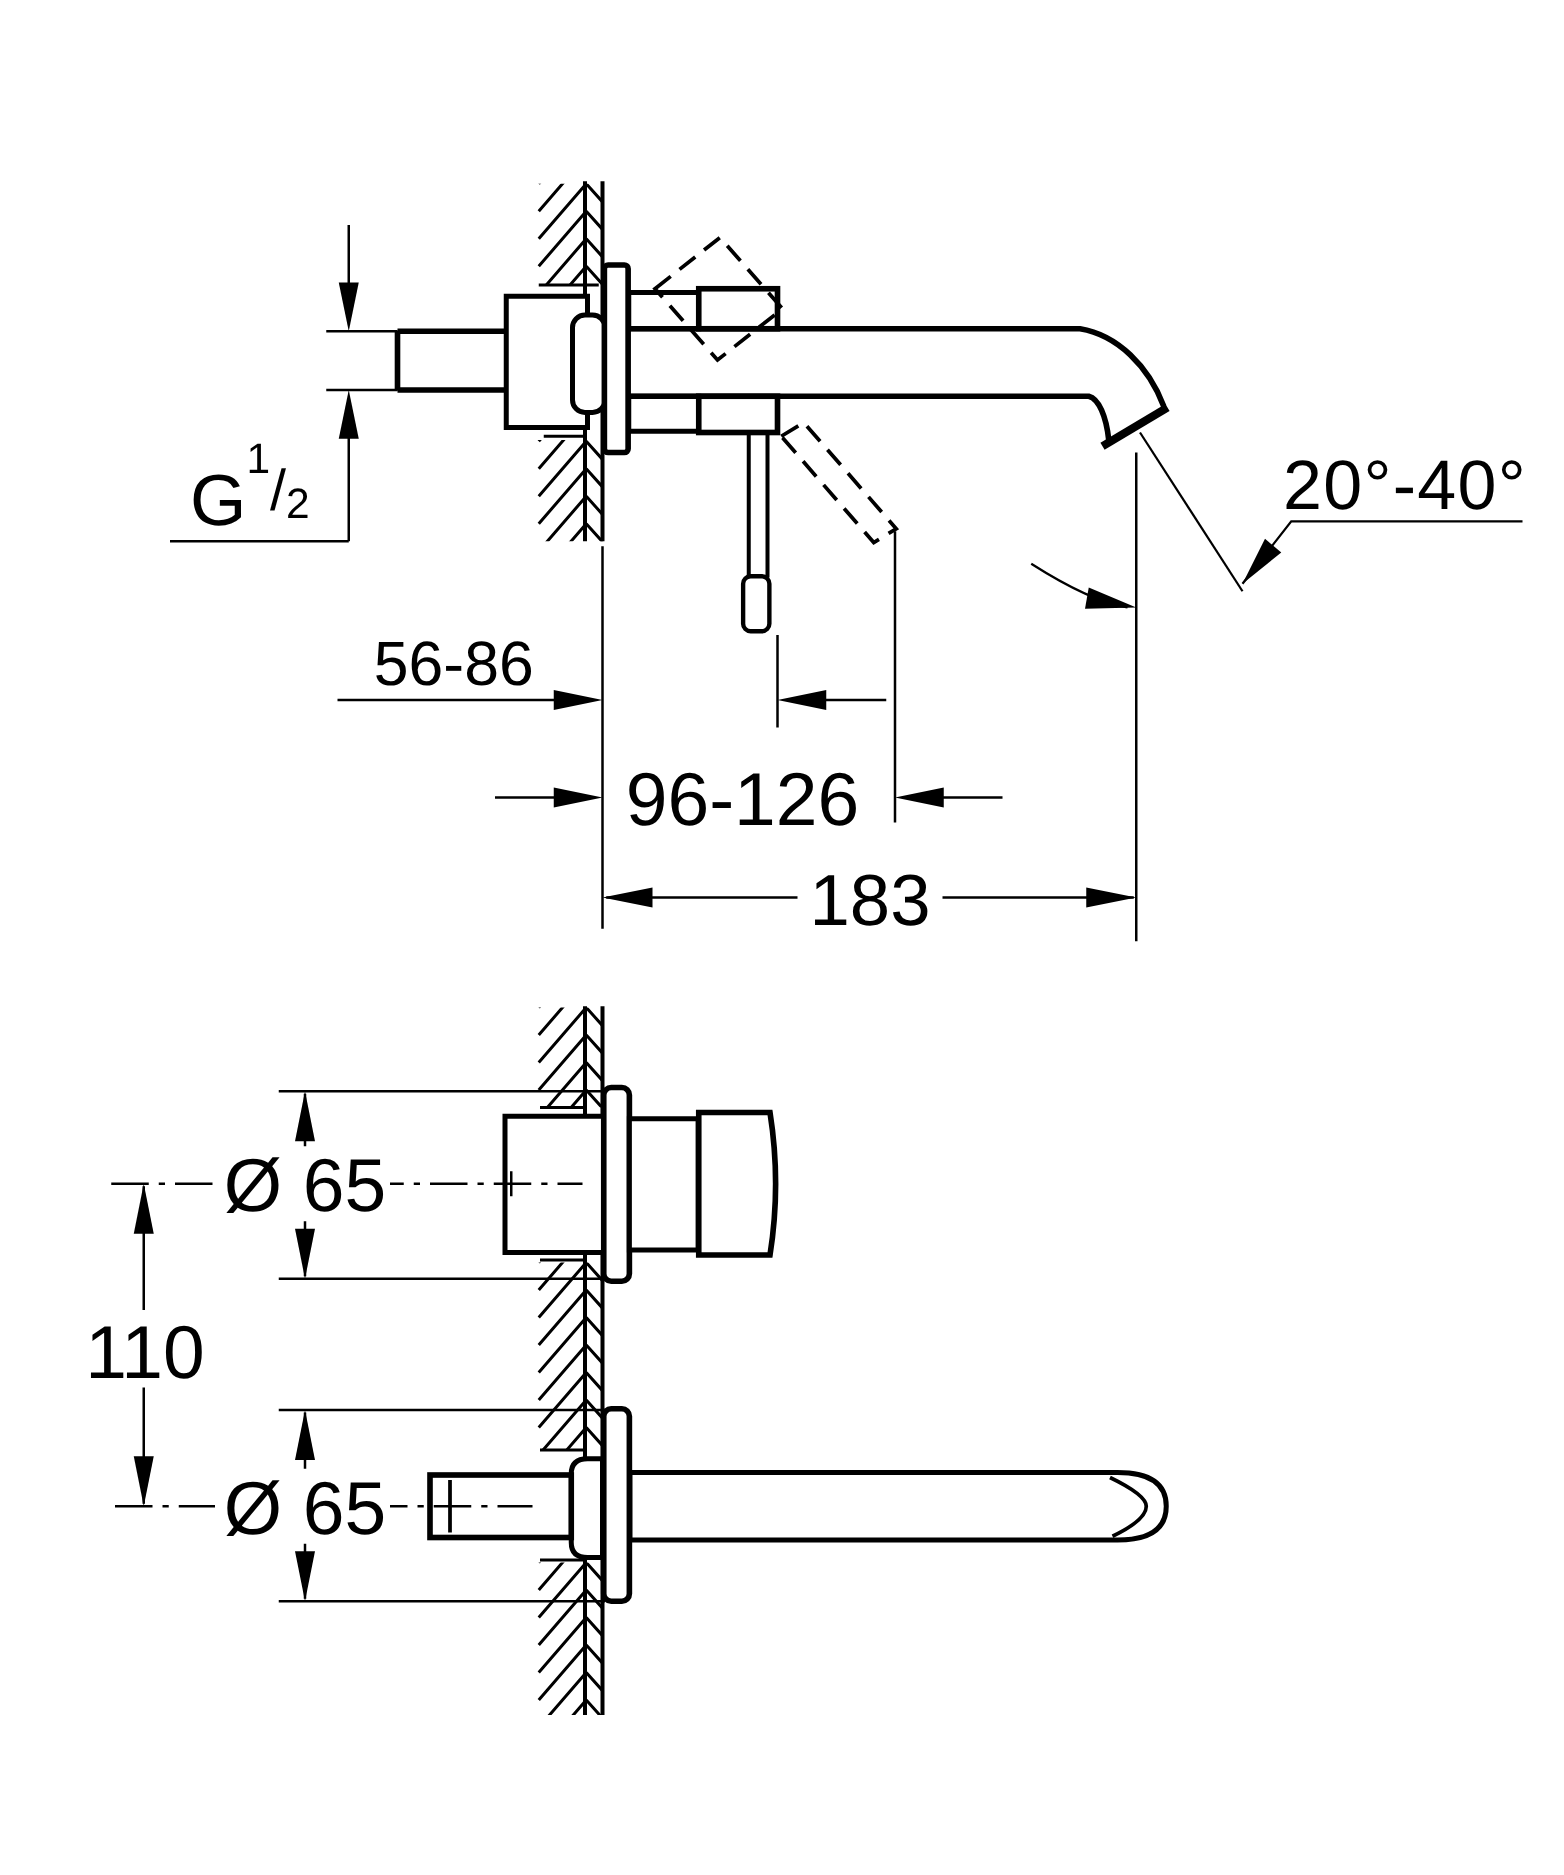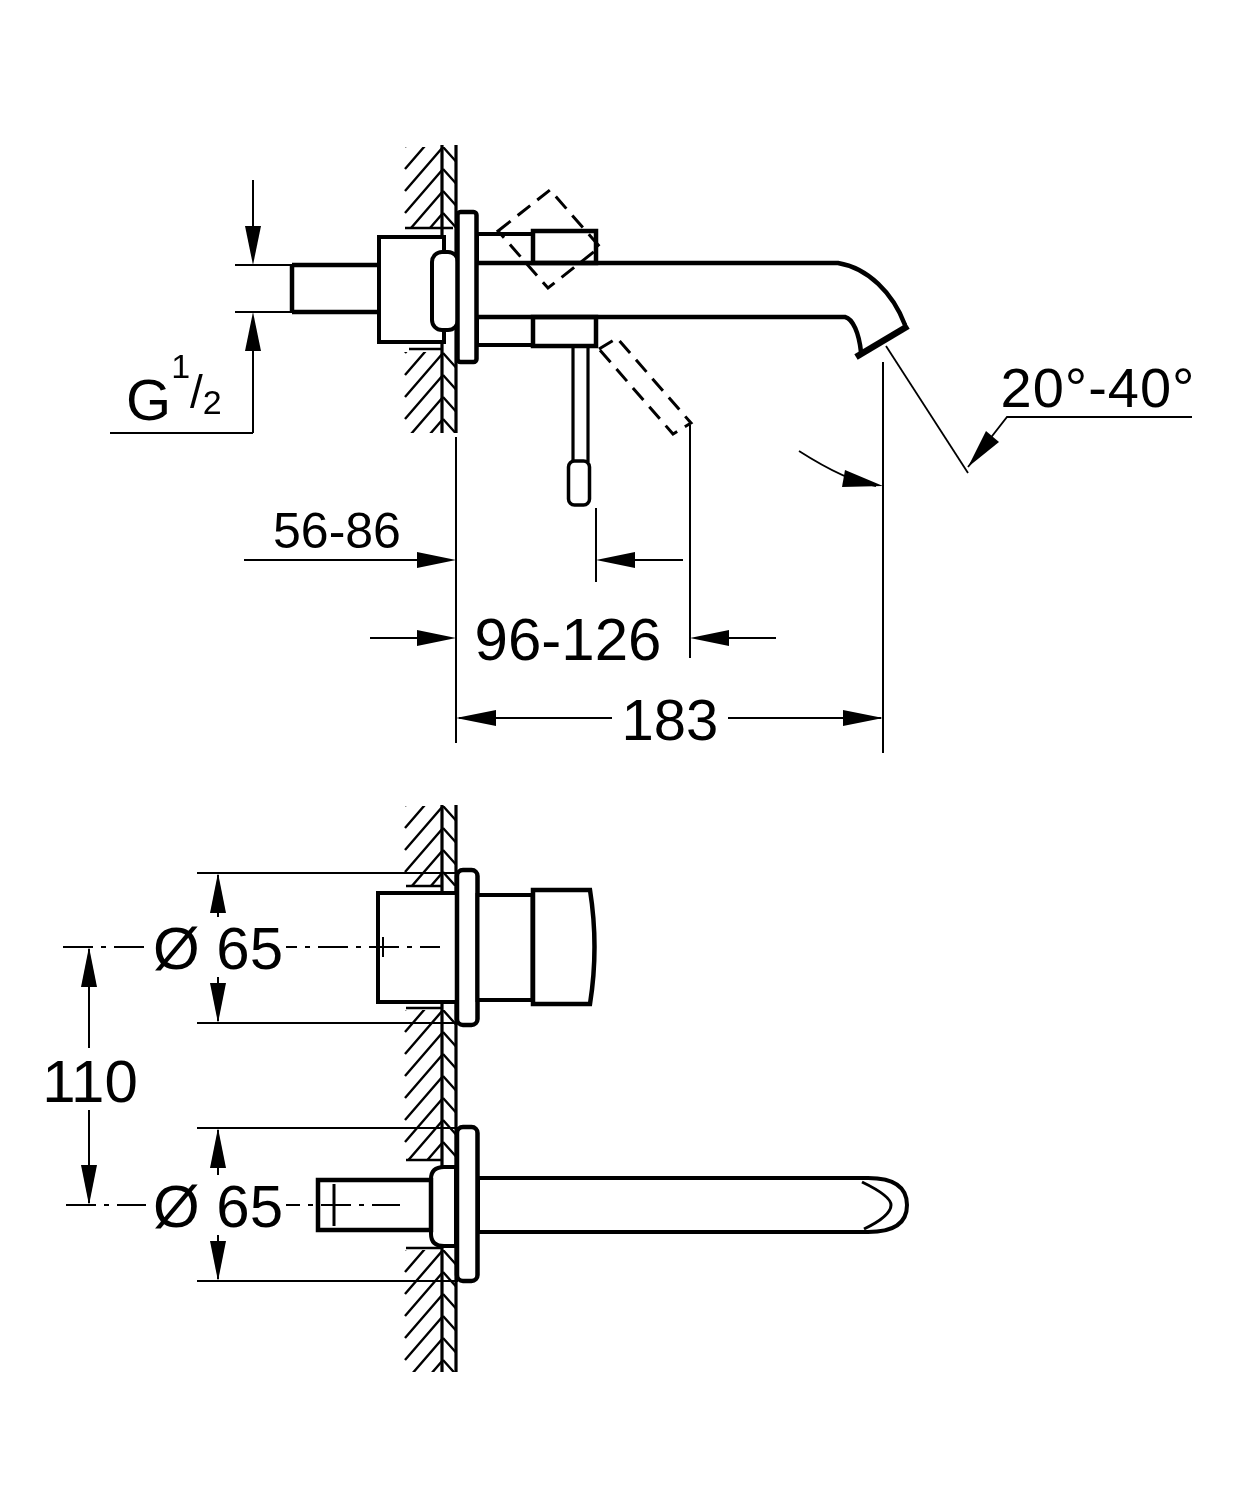--- a/index.html
+++ b/index.html
@@ -1,16 +1,16 @@
 <!DOCTYPE html>
 <html style="--lc: #000000; --bg: #ffffff;"><head>
 <meta charset="utf-8">
 <style>
   html,body{margin:0;padding:0;background:#fff;}
-  .stage{width:1192px;height:1500px;position:relative;background:var(--bg,#fff);}
+  .stage{width:1192px;height:1500px;position:relative;background:var(--bg,#fff);padding-left:26px;}
   svg{display:block;}
   .ln{stroke:var(--lc,#000);fill:none;}
   .w2{stroke-width:2;}
   .w25{stroke-width:2.5;}
   .w3{stroke-width:3.2;}
   .w4{stroke-width:4;}
   .w45{stroke-width:4.5;}
   .w6{stroke-width:6.5;}
   .shape{fill:#fff;stroke:var(--lc,#000);}
   .arrow{fill:var(--lc,#000);stroke:none;}

